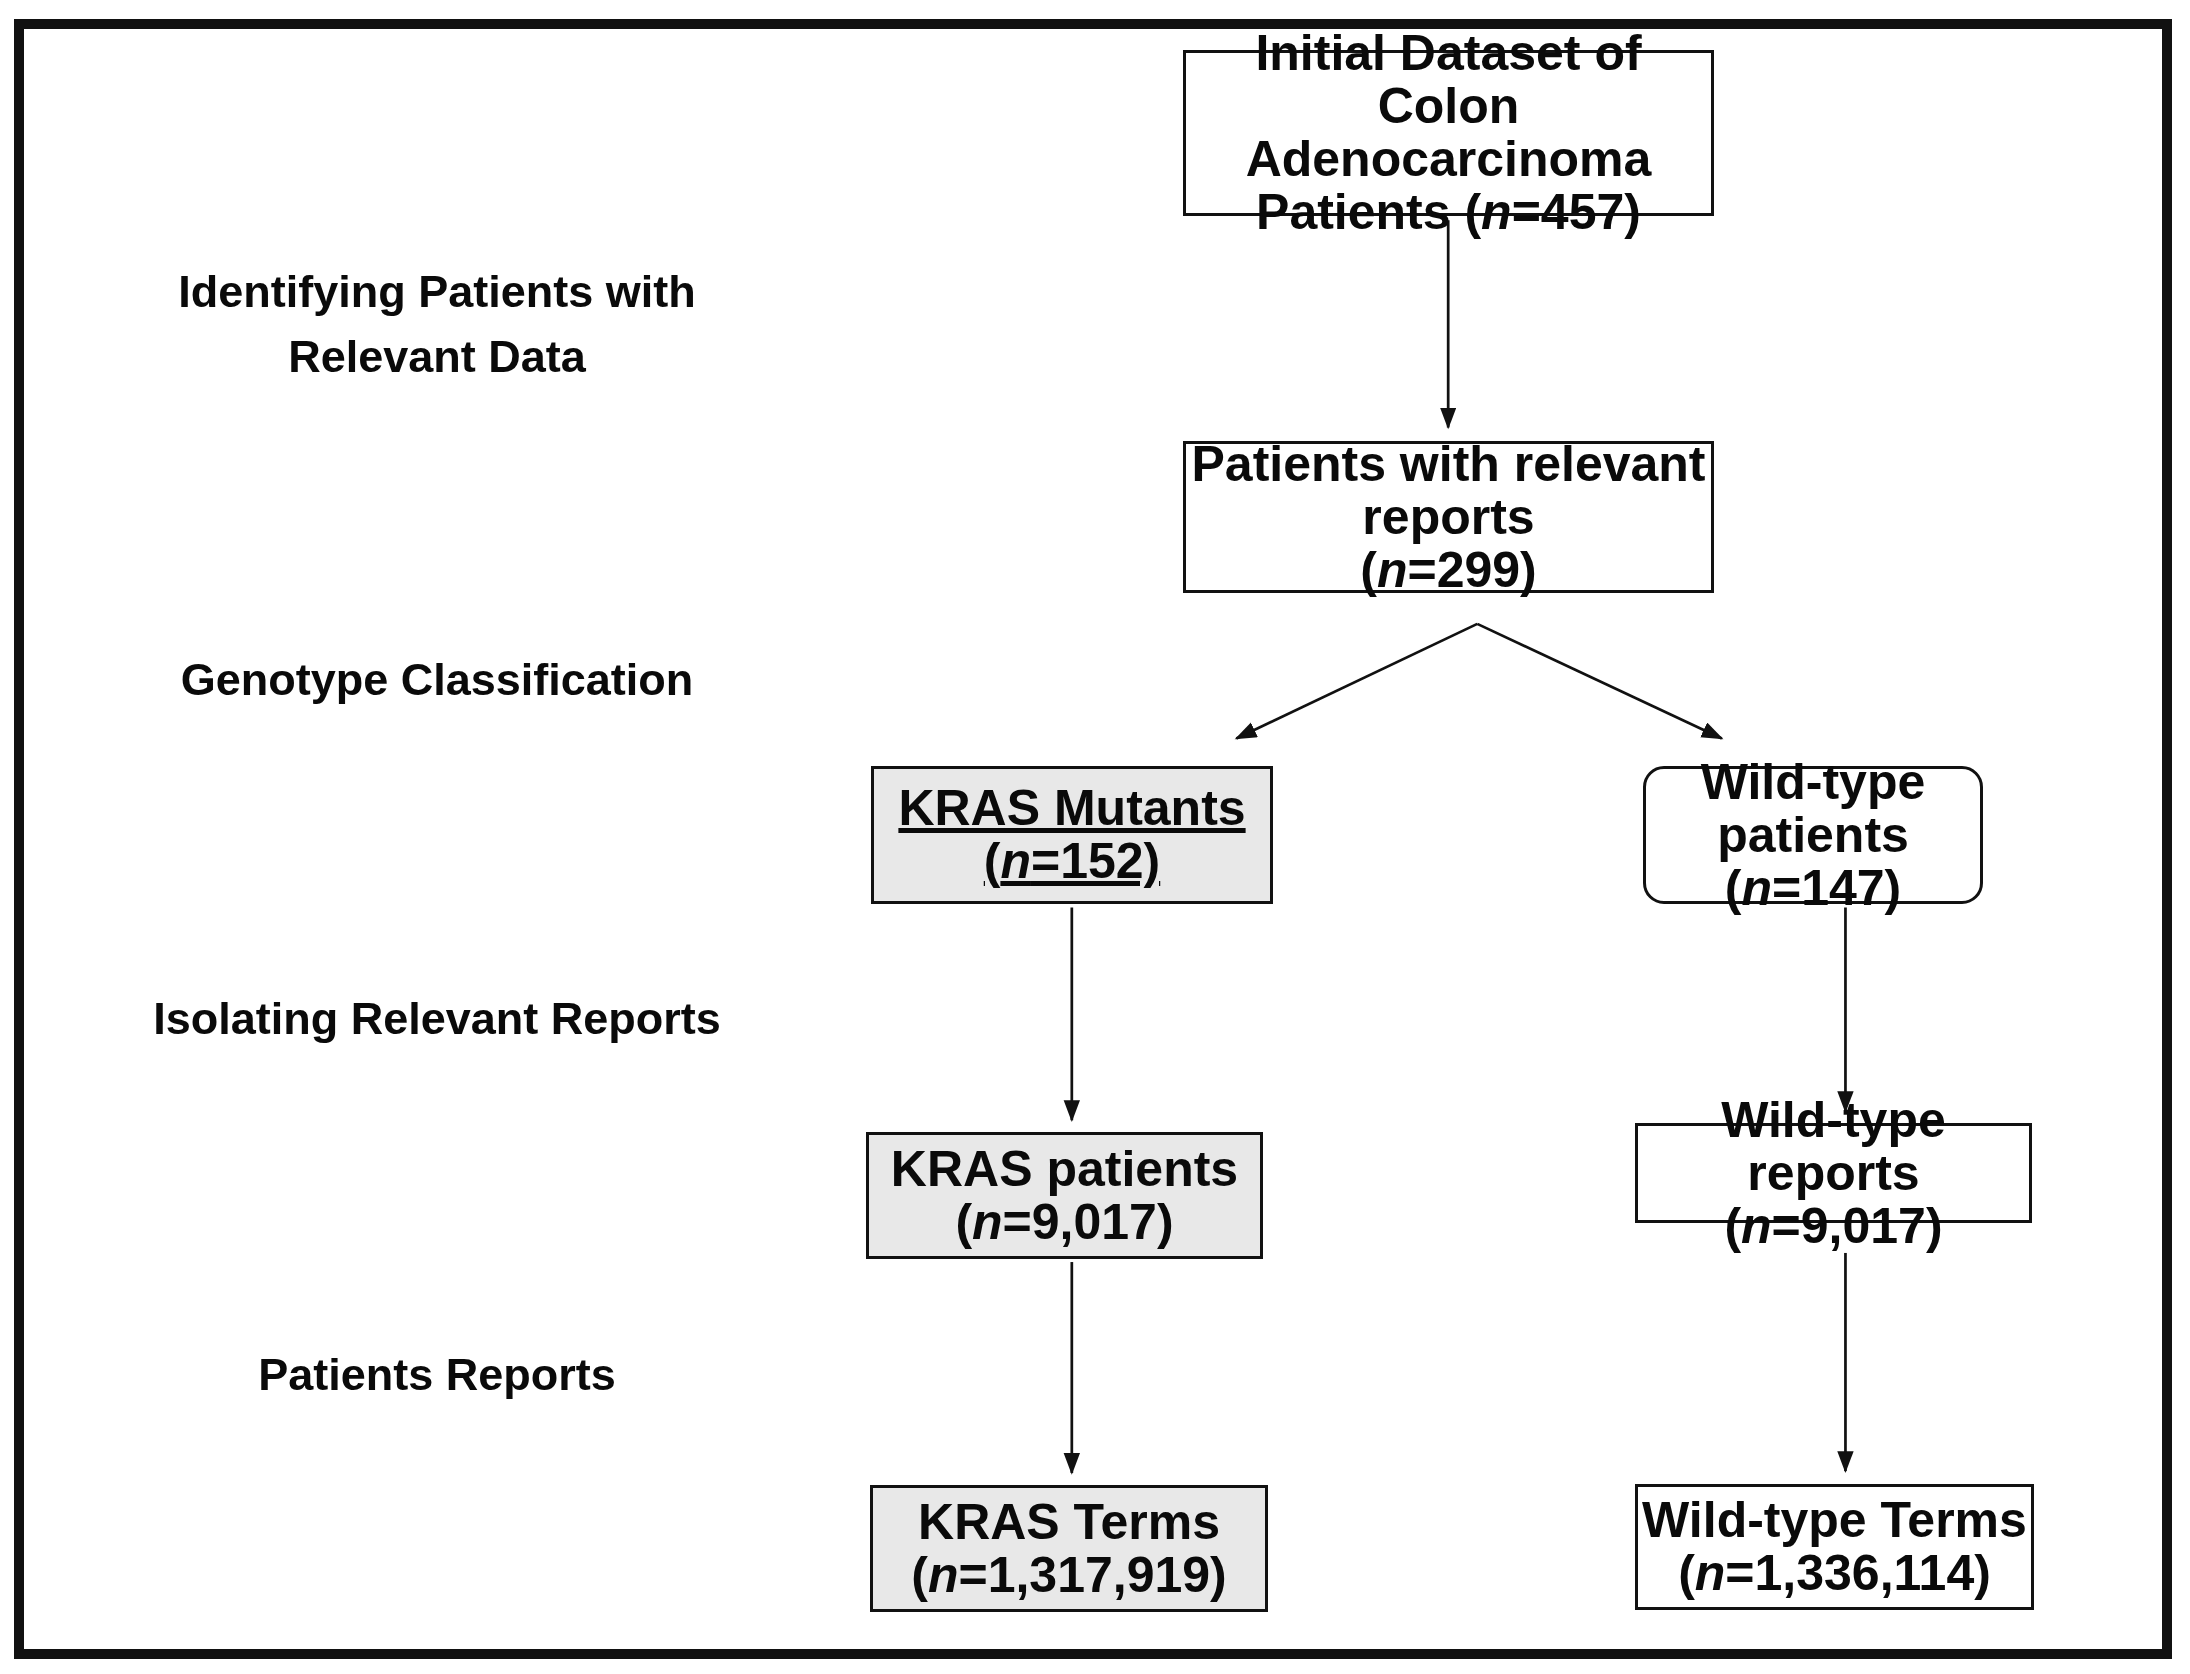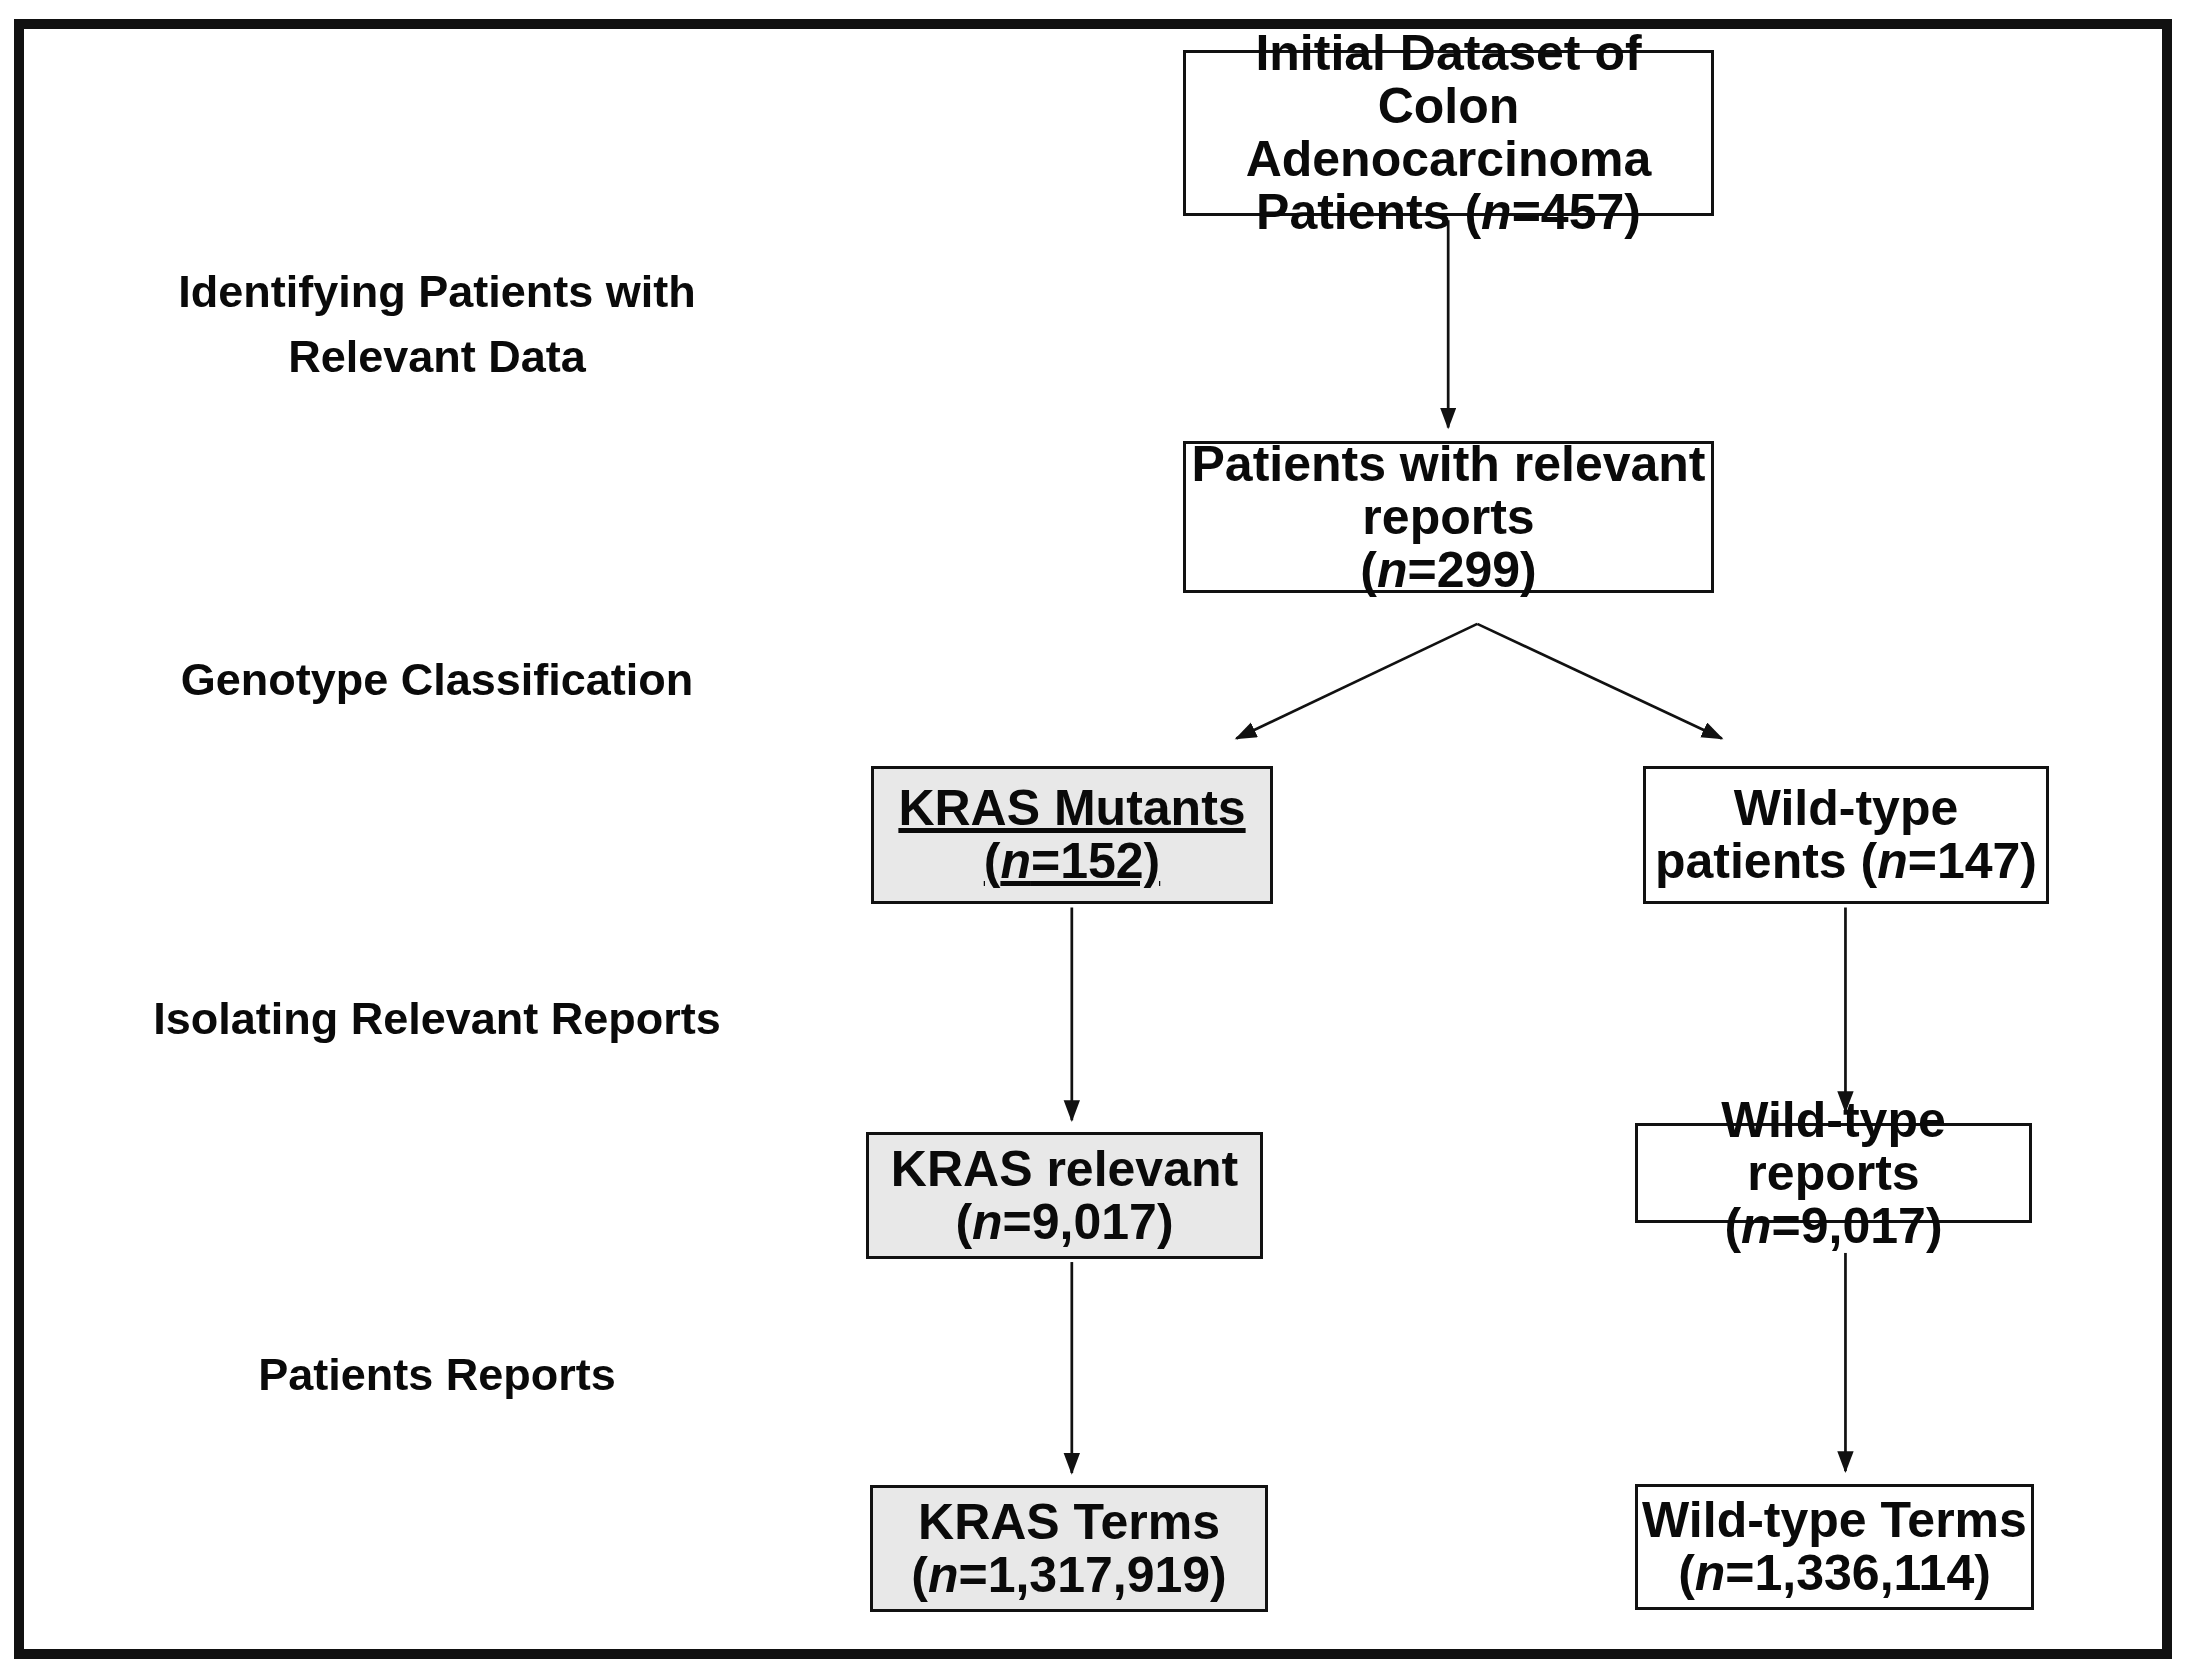--- a/index.html
+++ b/index.html
@@ -95,27 +95,27 @@
     <div>Patients with relevant</div>
     <div>reports</div>
     <div><span>(</span><i>n</i><span>=299)</span></div>
   </div>
 
   <div class="flow-box highlight" style="left:871px;top:766px;width:402px;height:138px;text-decoration:underline;">
     <div>KRAS Mutants</div>
     <div><span>(</span><i>n</i><span>=152)</span></div>
   </div>
 
-  <div class="flow-box" style="left:1643px;top:766px;width:406px;height:138px;">
+  <div class="flow-box" style="left:1643px;top:766px;width:340px;height:138px;border-radius:21px;">
     <div>Wild-type</div>
     <div><span>patients (</span><i>n</i><span>=147)</span></div>
   </div>
 
   <div class="flow-box highlight" style="left:866px;top:1132px;width:397px;height:127px;">
-    <div>KRAS relevant</div>
+    <div>KRAS patients</div>
     <div><span>(</span><i>n</i><span>=9,017)</span></div>
   </div>
 
   <div class="flow-box" style="left:1635px;top:1123px;width:397px;height:100px;justify-content:center;">
     <div>Wild-type reports</div>
     <div><span>(</span><i>n</i><span>=9,017)</span></div>
   </div>
 
   <div class="flow-box highlight" style="left:870px;top:1485px;width:398px;height:127px;">
     <div>KRAS Terms</div>

